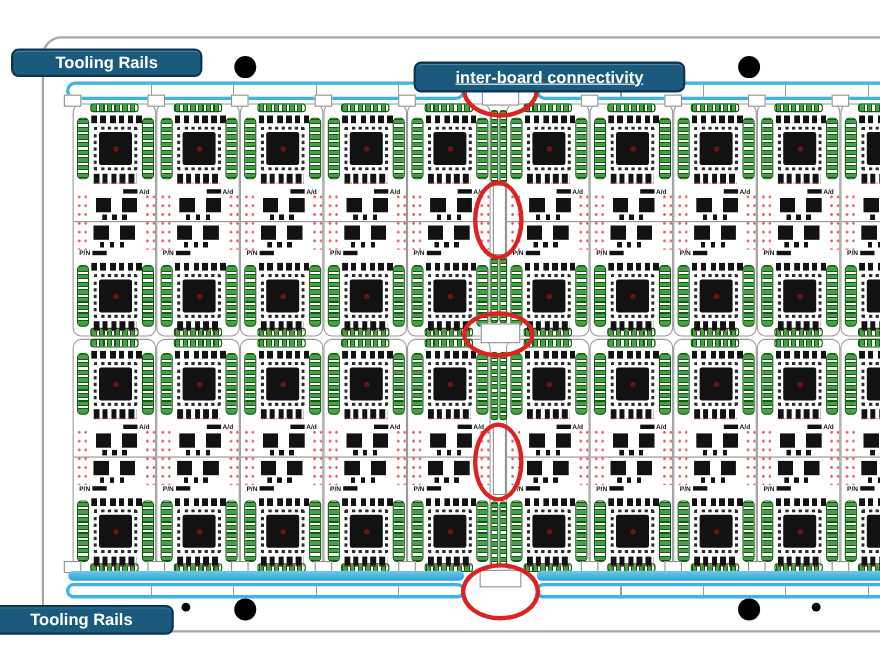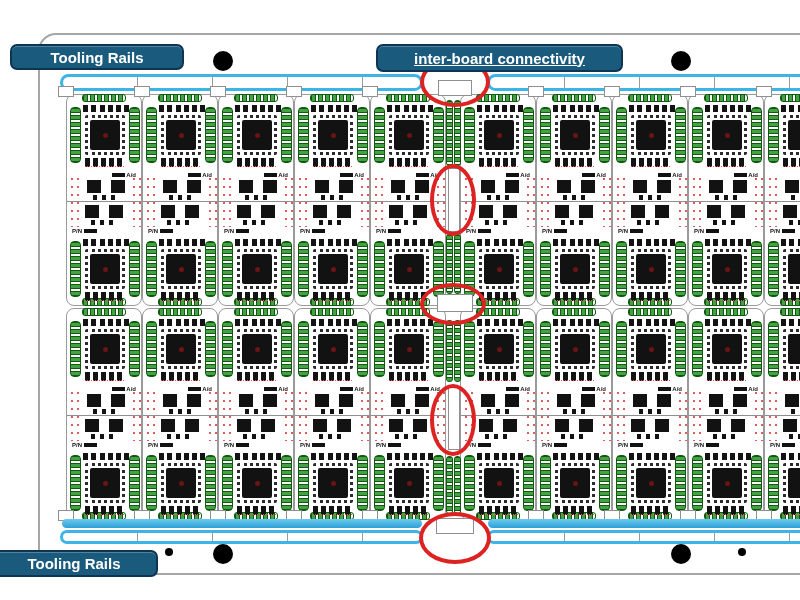--- a/index.html
+++ b/index.html
@@ -51,21 +51,21 @@
           background:repeating-linear-gradient(180deg,var(--pad-dark,#0f5a0f) 0 1px,var(--pad-green,#44a144) 1px 4px,var(--pad-dark,#0f5a0f) 4px 5px,#fff 5px 7px);}
   .ctab{position:absolute;background:#fff;border:1px solid #8f8f8f;z-index:3;}
 
   
   .hole{position:absolute;border-radius:50%;background:var(--hole-black,#000);z-index:4;}
   .hl{position:absolute;border:4px solid var(--highlight-red,#dd2222);border-radius:50%;z-index:5;}
   .badge{position:absolute;background:var(--badge-bg,#1a5b7d);border:2px solid var(--badge-border,#0d3553);
          border-radius:7px;color:var(--badge-text,#fff);font-weight:bold;font-size:15px;
          display:flex;align-items:center;justify-content:center;z-index:6;
          box-shadow:inset 0 1px 0 rgba(255,255,255,.25);}
-  .badge.ul{text-decoration:underline;}
+  .badge.ul{text-decoration:underline;margin-top:12px;}
   .b-top{left:10px;top:44px;width:174px;height:26px;}
   .b-mid{left:376px;top:44px;width:247px;height:28px;}
   .b-bot{left:-10px;top:550px;width:168px;height:27px;}
 </style>
 </head>
 <body>
 
 <div class="stage">
   <div class="panel"></div>
   <div id="gen">

